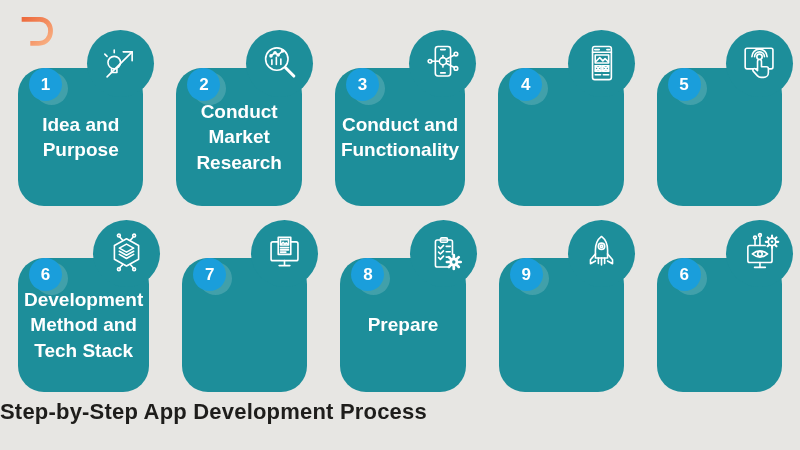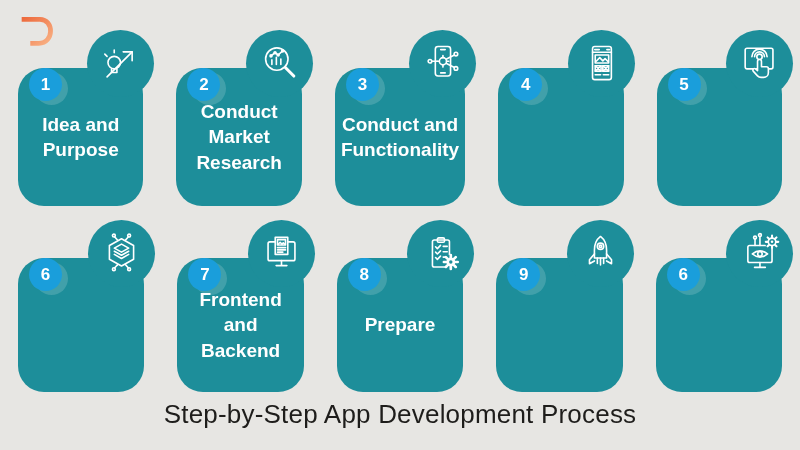--- a/index.html
+++ b/index.html
@@ -43,22 +43,22 @@
   }
   .icon-circle svg { width:43px; height:43px; display:block; }
   .label {
     color:#fff; font-weight:bold;
     font-size:19px; line-height:1.32;
     text-align:center; white-space:pre-line;
     padding:0 6px;
   }
   .title {
     position:absolute; left:0; right:0; top:399px;
-    margin:0; text-align:center;
-    font-size:26px; font-weight:normal;
+    margin:0; text-align:left;
+    font-size:22px; font-weight:bold;
     color:var(--titlecolor,#1e1d1b);
     letter-spacing:0.2px;
   }
 </style>
 </head>
 <body>
 
 <div class="stage" style="--bg: #e7e6e3; --teal: #1d8e9a; --blue: #1a9edb; --titlecolor: #1e1d1b;">
 
   <svg class="logo" viewBox="0 0 60 48">
@@ -178,37 +178,38 @@
             <circle cx="15.5" cy="4" r="1.6"></circle>
             <path d="M16.5 5.5 l3 3.5"></path>
             <circle cx="32.5" cy="4" r="1.6"></circle>
             <path d="M31.5 5.5 l-3 3.5"></path>
             <circle cx="15.5" cy="41.5" r="1.6"></circle>
             <path d="M16.5 40 l3-3.5"></path>
             <circle cx="32.5" cy="41.5" r="1.6"></circle>
             <path d="M31.5 40 l-3-3.5"></path>
           </svg>
         </span>
+    <span class="label">Development
+Method and
+Tech Stack</span>
   </div>
 
   <div class="card">
     <span class="badge-shadow"></span>
     <span class="badge">7</span>
     <span class="icon-circle">
           <svg viewBox="0 0 48 48" fill="none" stroke="#fff" stroke-width="1.8" stroke-linecap="round" stroke-linejoin="round">
             <rect x="9" y="11" width="30" height="21" rx="2"></rect>
             <path d="M24 32 v4.5 M18 37.5 h12"></path>
             <rect x="17" y="6" width="14" height="19" fill="#1d8e9a"></rect>
             <rect x="19.5" y="8.5" width="9" height="6"></rect>
             <path d="M20 14 l2.5-2.5 2 2 1.5-1.5 2 2"></path>
             <path d="M19.5 17.5 h9 M19.5 20 h9 M19.5 22.5 h6"></path>
           </svg>
         </span>
-    <span class="label">Frontend and
-Backend</span>
   </div>
 
   <div class="card">
     <span class="badge-shadow"></span>
     <span class="badge">8</span>
     <span class="icon-circle">
           <svg viewBox="0 0 48 48" fill="none" stroke="#fff" stroke-width="1.8" stroke-linecap="round" stroke-linejoin="round">
             <rect x="15" y="9" width="19" height="30" rx="2"></rect>
             <rect x="20.5" y="6.5" width="8" height="5" rx="1.5"></rect>
             <path d="M18.5 16.5 l2 2 3.5-3.5 M27 16 h4.5"></path>

